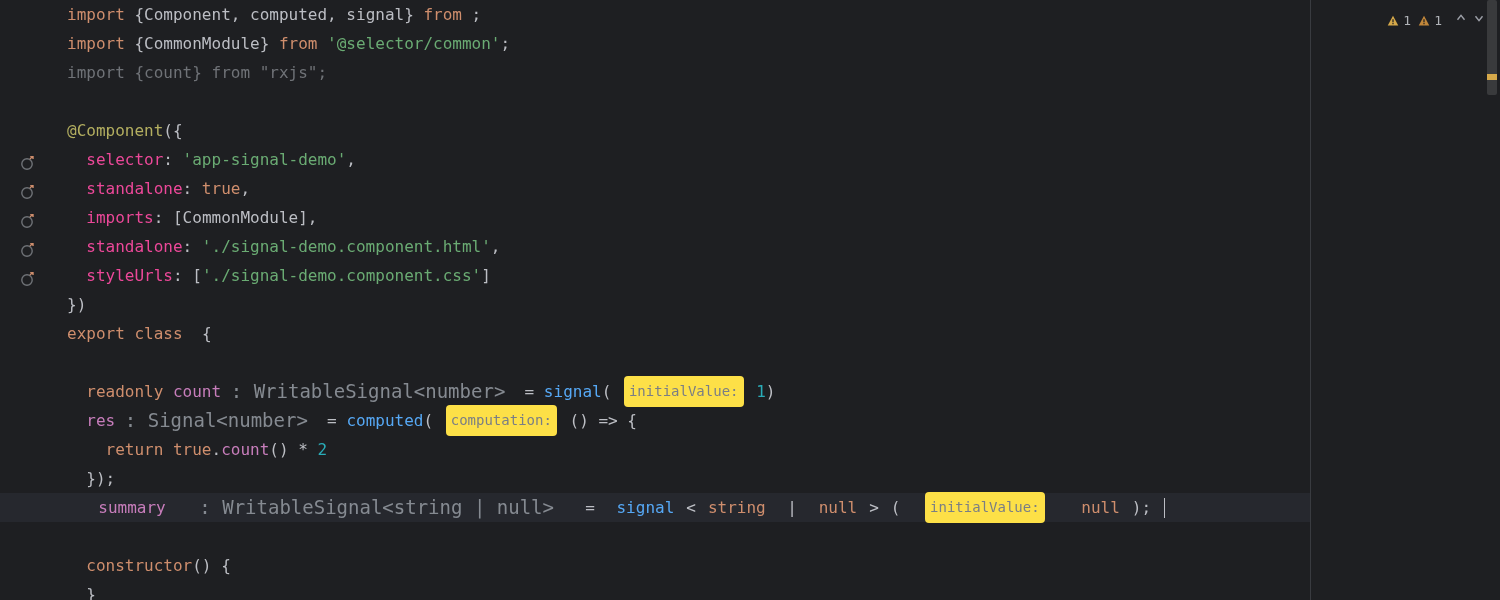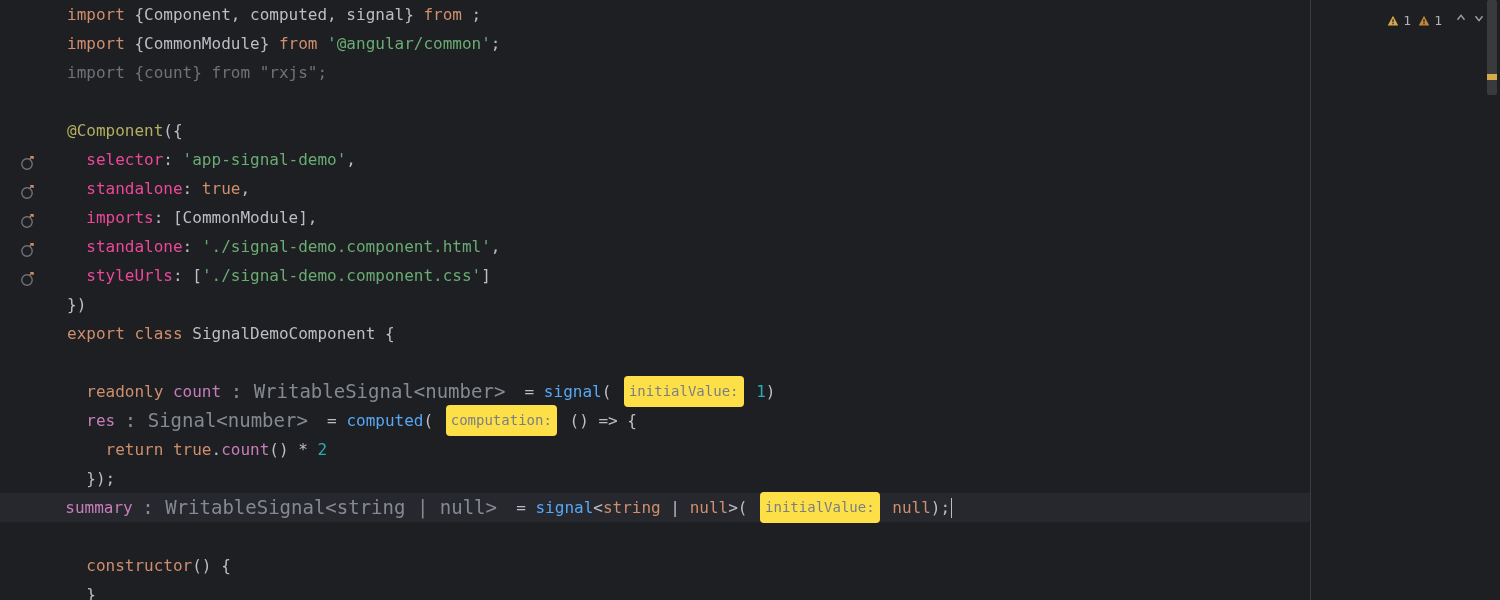--- a/index.html
+++ b/index.html
@@ -43,22 +43,23 @@
     }
     .code-line {
       height: 29px;
       white-space: pre;
       display: flex;
       align-items: center;
     }
     .code-line.highlighted {
       background: #26282e;
       margin-left: -67px;
-      padding-left: 46px;
+      padding-left: 67px;
       width: calc(100% + 67px);
+      gap: 12px;
     }
     .right-panel {
       width: 190px;
       flex-shrink: 0;
       position: relative;
     }
     .divider {
       position: absolute;
       left: 0;
       top: 0;
@@ -176,41 +177,41 @@
         <span class="usage-icon"><svg viewBox="0 0 16 16">
             <circle cx="7" cy="8" r="5.2" fill="none" stroke="#6f7277" stroke-width="1.4"></circle>
             <path d="M10 3 L13 0 M13 0 L13 3 M13 0 L10 0" stroke="#cf8e6d" stroke-width="1.4" fill="none"></path>
           </svg></span>
       </div>
   </div>
 
   <div class="code-area">
     <div class="code-line"><span class="tk-keyword">import</span><span> {</span><span class="tk-type">Component</span><span>, </span><span class="tk-type">computed</span><span>, </span><span class="tk-type">signal</span><span>} </span><span class="tk-keyword">from</span><span> </span><span>;</span></div>
 
-    <div class="code-line"><span class="tk-keyword">import</span><span> {</span><span class="tk-type">CommonModule</span><span>} </span><span class="tk-keyword">from</span><span> </span><span class="tk-string">'@angular/common'</span><span>;</span></div>
+    <div class="code-line"><span class="tk-keyword">import</span><span> {</span><span class="tk-type">CommonModule</span><span>} </span><span class="tk-keyword">from</span><span> </span><span class="tk-string">'@selector/common'</span><span>;</span></div>
 
     <div class="code-line"><span class="tk-keyword" style="color:#6f7277">import</span><span style="color:#6f7277"> {</span><span style="color:#6f7277">count</span><span style="color:#6f7277">} </span><span style="color:#6f7277">from</span><span style="color:#6f7277"> </span><span style="color:#6f7277">"rxjs"</span><span style="color:#6f7277">;</span></div>
 
     <div class="code-line"></div>
 
     <div class="code-line"><span class="tk-decorator">@Component</span><span>({</span></div>
 
     <div class="code-line"><span>  </span><span class="tk-prop">selector</span><span>: </span><span class="tk-string">'app-signal-demo'</span><span>,</span></div>
 
     <div class="code-line"><span>  </span><span class="tk-prop">standalone</span><span>: </span><span class="tk-bool">true</span><span>,</span></div>
 
     <div class="code-line"><span>  </span><span class="tk-prop">imports</span><span>: [</span><span class="tk-type">CommonModule</span><span>],</span></div>
 
     <div class="code-line"><span>  </span><span class="tk-prop">standalone</span><span>: </span><span class="tk-string">'./signal-demo.component.html'</span><span>,</span></div>
 
     <div class="code-line"><span>  </span><span class="tk-prop">styleUrls</span><span>: [</span><span class="tk-string">'./signal-demo.component.css'</span><span>]</span></div>
 
     <div class="code-line"><span>})</span></div>
 
-    <div class="code-line"><span class="tk-keyword">export</span><span> </span><span class="tk-keyword">class</span><span> </span><span class="tk-classname">SignalDemoComponent</span><span> {</span></div>
+    <div class="code-line"><span class="tk-keyword">export</span><span> </span><span class="tk-keyword">class</span><span> </span><span> {</span></div>
 
     <div class="code-line"></div>
 
     <div class="code-line"><span>  </span><span class="tk-keyword">readonly</span><span> </span><span class="tk-field">count</span><span> </span><span class="tk-hint-inline">: WritableSignal&lt;number&gt;</span><span>  = </span><span class="tk-func">signal</span><span>( </span><span class="tk-hint">initialValue:</span><span> </span><span class="tk-num">1</span><span>)</span></div>
 
     <div class="code-line"><span>  </span><span class="tk-field">res</span><span> </span><span class="tk-hint-inline">: Signal&lt;number&gt;</span><span>  = </span><span class="tk-func">computed</span><span>( </span><span class="tk-hint">computation:</span><span> </span><span>() =&gt; {</span></div>
 
     <div class="code-line"><span>    </span><span class="tk-keyword">return</span><span> </span><span class="tk-this">true</span><span>.</span><span class="tk-field">count</span><span>() </span><span>*</span><span> </span><span class="tk-num">2</span></div>
 
     <div class="code-line"><span>  </span><span>});</span></div>

